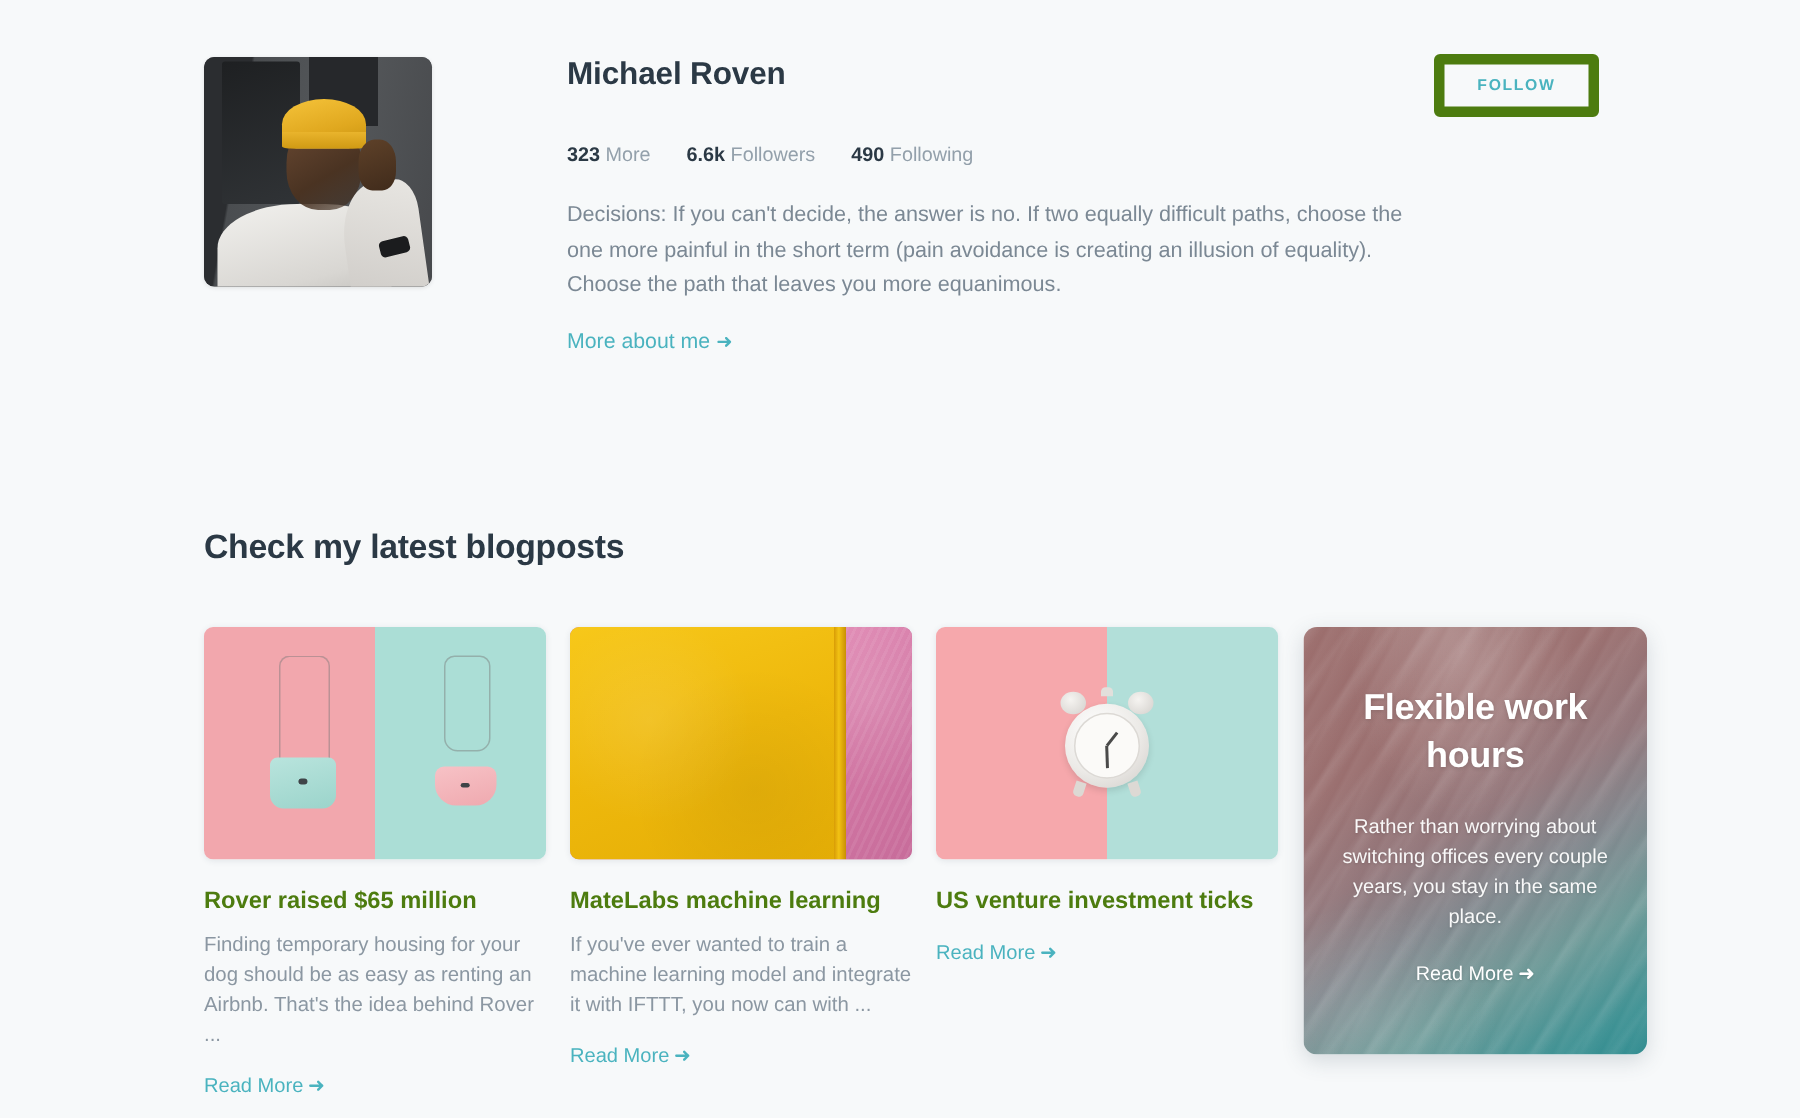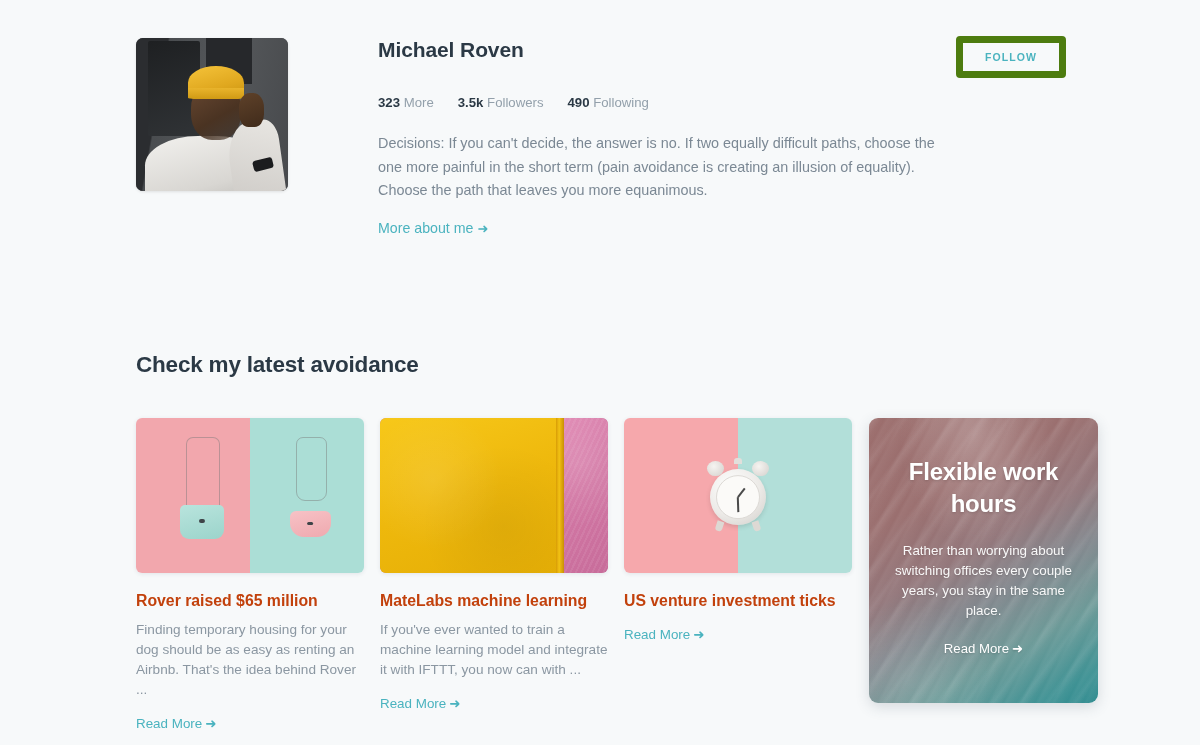--- a/index.html
+++ b/index.html
@@ -206,21 +206,21 @@
     height: 155px;
     border-radius: 6px;
     overflow: hidden;
     position: relative;
     box-shadow: 0 1px 4px rgba(40,60,80,0.10);
   }
   .card-title {
     margin: 18px 0 0 0;
     font-size: 15.8px;
     font-weight: bold;
-    color: #c2410c;
+    color: #4d7c0f;
     line-height: 1.25;
   }
   .card-desc {
     margin: 9px 0 0 0;
     font-size: 13.6px;
     line-height: 20px;
     color: #8b97a2;
   }
   .read-more {
     display: inline-block;
@@ -425,30 +425,30 @@
   </div>
 
   <div class="prof-info">
     <div class="prof-top">
       <h1 class="prof-name">Michael Roven</h1>
       <button class="follow-btn">FOLLOW</button>
     </div>
 
     <div class="stats">
       <span><b>323</b> <span>More</span></span>
-      <span><b>3.5k</b> <span>Followers</span></span>
+      <span><b>6.6k</b> <span>Followers</span></span>
       <span><b>490</b> <span>Following</span></span>
     </div>
 
     <p class="bio">Decisions: If you can't decide, the answer is no. If two equally difficult paths, choose the one more painful in the short term (pain avoidance is creating an illusion of equality). Choose the path that leaves you more equanimous.</p>
     <a class="more-link"><span>More about me</span><span class="arr">➜</span></a>
   </div>
 </div>
 
-<h2 class="section-title">Check my latest avoidance</h2>
+<h2 class="section-title">Check my latest blogposts</h2>
 
 <div class="cards">
 
   <div class="card">
     <div class="card-img">
       <div class="img-bags">
         <div class="strap" style="left:22%; top:12%; width:14%; height:48%; border-radius:7px 7px 0 0;"></div>
         <div class="bag" style="left:19.5%; top:56%; width:19%; height:22%; background:linear-gradient(165deg,#b9e4dd 0%,#9bd4cb 100%);"></div>
         <div class="strap" style="left:70%; top:12%; width:13%; height:40%; border-radius:7px 7px 9px 9px; border-bottom:1.6px solid rgba(120,120,120,0.45);"></div>
         <div class="bag" style="left:67.5%; top:60%; width:18%; height:17%; background:linear-gradient(165deg,#f7c2c6 0%,#efa9af 100%); border-radius:6px 6px 14px 14px;"></div>

